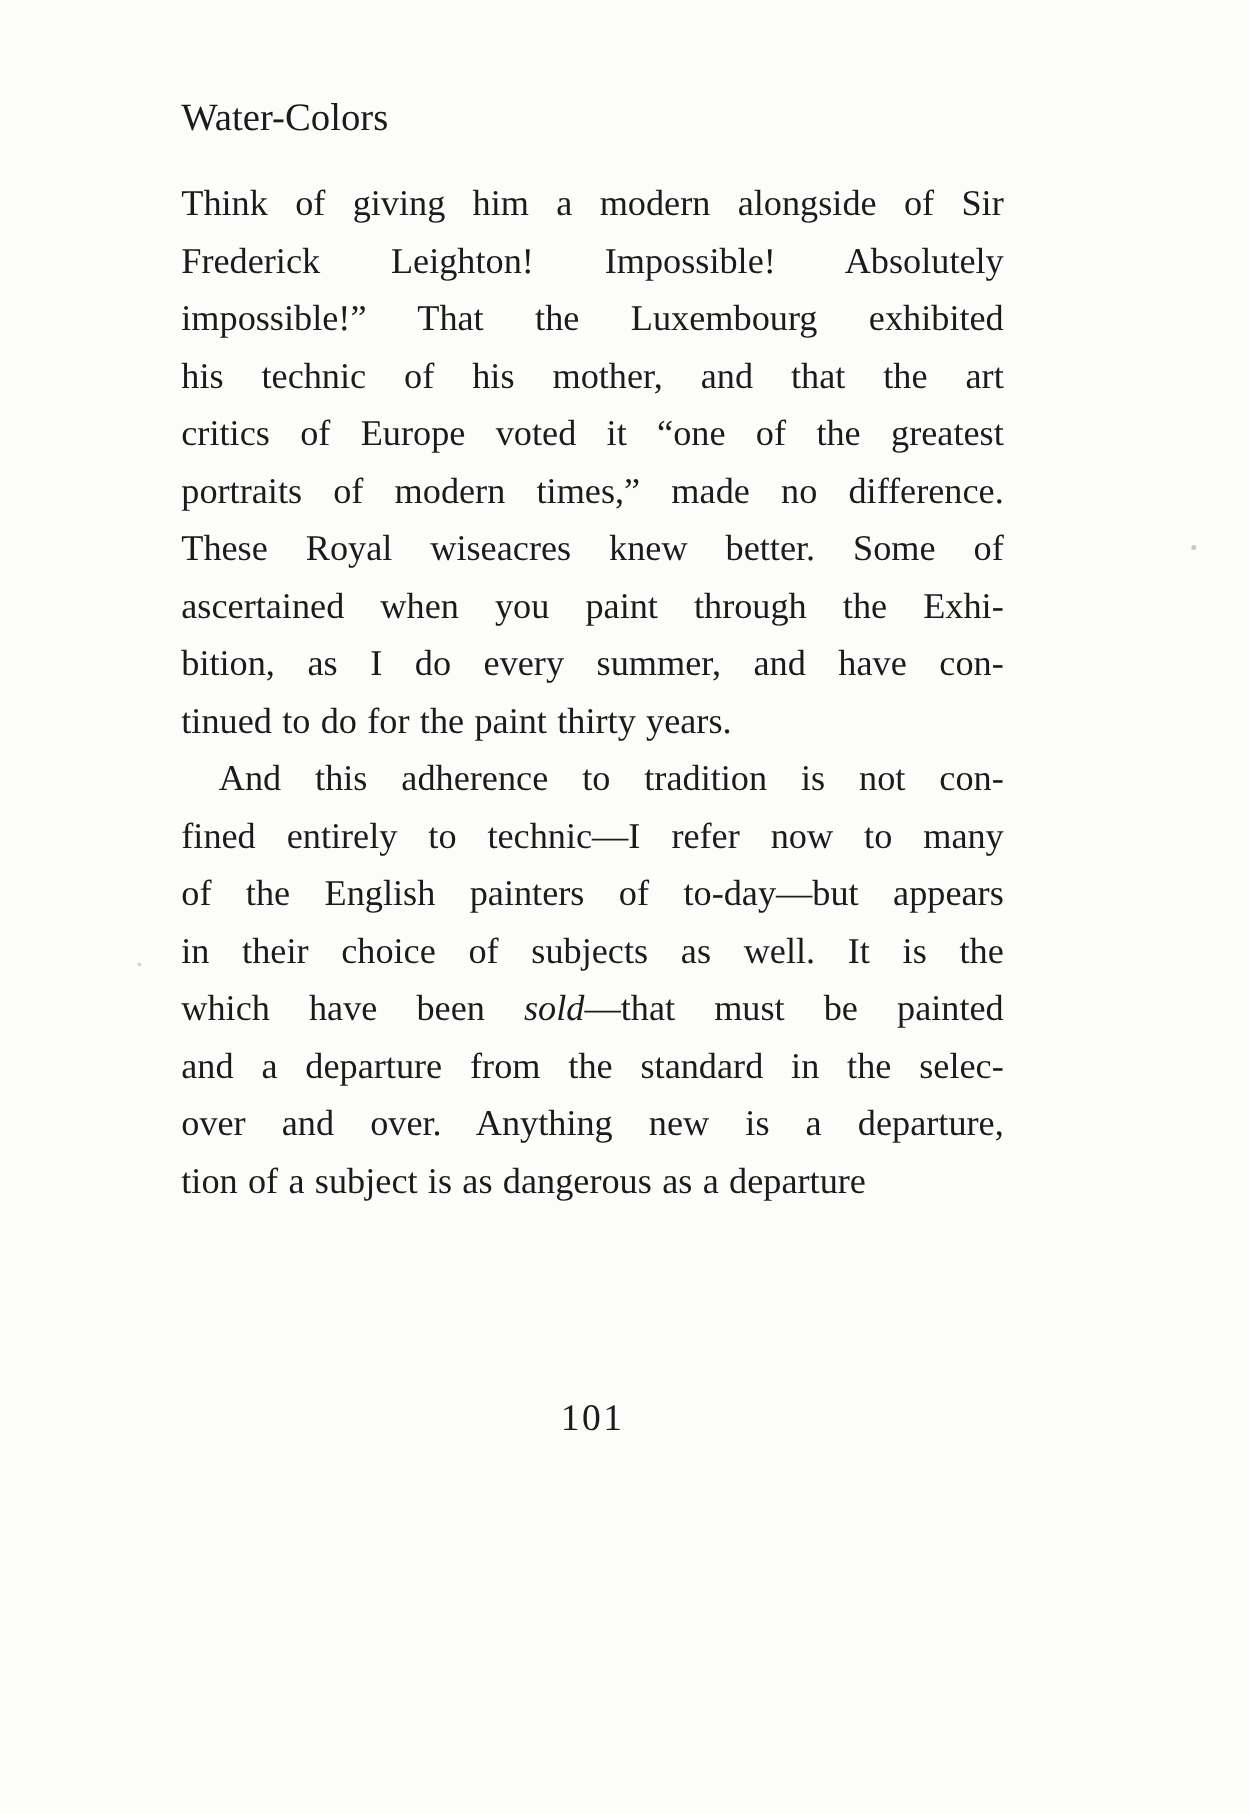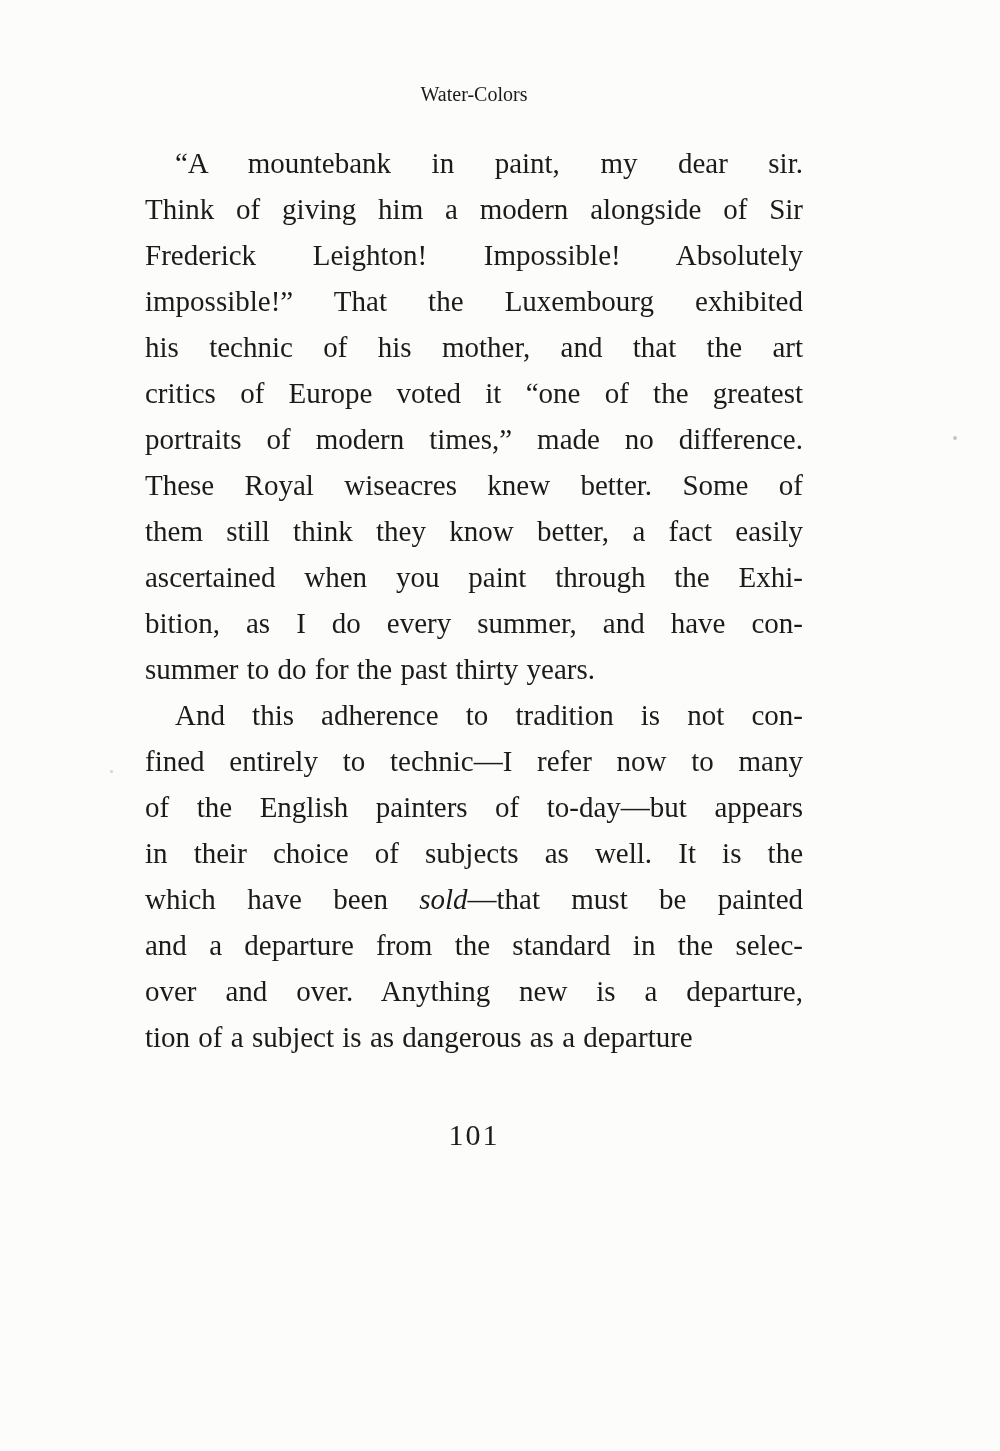--- a/index.html
+++ b/index.html
@@ -15,22 +15,21 @@
     background: #fcfcfa;
     color: #1b1b1b;
     font-family: "Liberation Serif", "DejaVu Serif", serif;
     overflow: hidden;
   }
   .running-header {
     position: absolute;
     top: 78px;
     left: 145px;
     width: 658px;
-    text-align: center;
-    font-size: 20px;
+    font-size: 31px;
     line-height: 32px;
   }
   .text-block {
     position: absolute;
     top: 140px;
     left: 145px;
     width: 658px;
     font-size: 29px;
     line-height: 46px;
   }
@@ -65,32 +64,30 @@
 </style>
 </head>
 <body>
 
 <div class="page">
 
   <div class="running-header">Water-Colors</div>
 
   <div class="text-block">
       <div class="paragraph">
-        <div class="line indent"><span>“A mountebank in paint, my dear sir.</span></div>
         <div class="line"><span>Think of giving him a modern alongside of Sir</span></div>
         <div class="line"><span>Frederick Leighton! Impossible! Absolutely</span></div>
         <div class="line"><span>impossible!” That the Luxembourg exhibited</span></div>
         <div class="line"><span>his technic of his mother, and that the art</span></div>
         <div class="line"><span>critics of Europe voted it “one of the greatest</span></div>
         <div class="line"><span>portraits of modern times,” made no difference.</span></div>
         <div class="line"><span>These Royal wiseacres knew better. Some of</span></div>
-        <div class="line"><span>them still think they know better, a fact easily</span></div>
         <div class="line"><span>ascertained when you paint through the Exhi-</span></div>
         <div class="line"><span>bition, as I do every summer, and have con-</span></div>
-        <div class="line para-end"><span>summer to do for the past thirty years.</span></div>
+        <div class="line para-end"><span>tinued to do for the paint thirty years.</span></div>
       </div>
       <div class="paragraph">
         <div class="line indent"><span>And this adherence to tradition is not con-</span></div>
         <div class="line"><span>fined entirely to technic—I refer now to many</span></div>
         <div class="line"><span>of the English painters of to-day—but appears</span></div>
         <div class="line"><span>in their choice of subjects as well. It is the</span></div>
         <div class="line"><span>which have been </span><i>sold</i><span>—that must be painted</span></div>
         <div class="line"><span>and a departure from the standard in the selec-</span></div>
         <div class="line"><span>over and over. Anything new is a departure,</span></div>
         <div class="line para-end"><span>tion of a subject is as dangerous as a departure</span></div>

